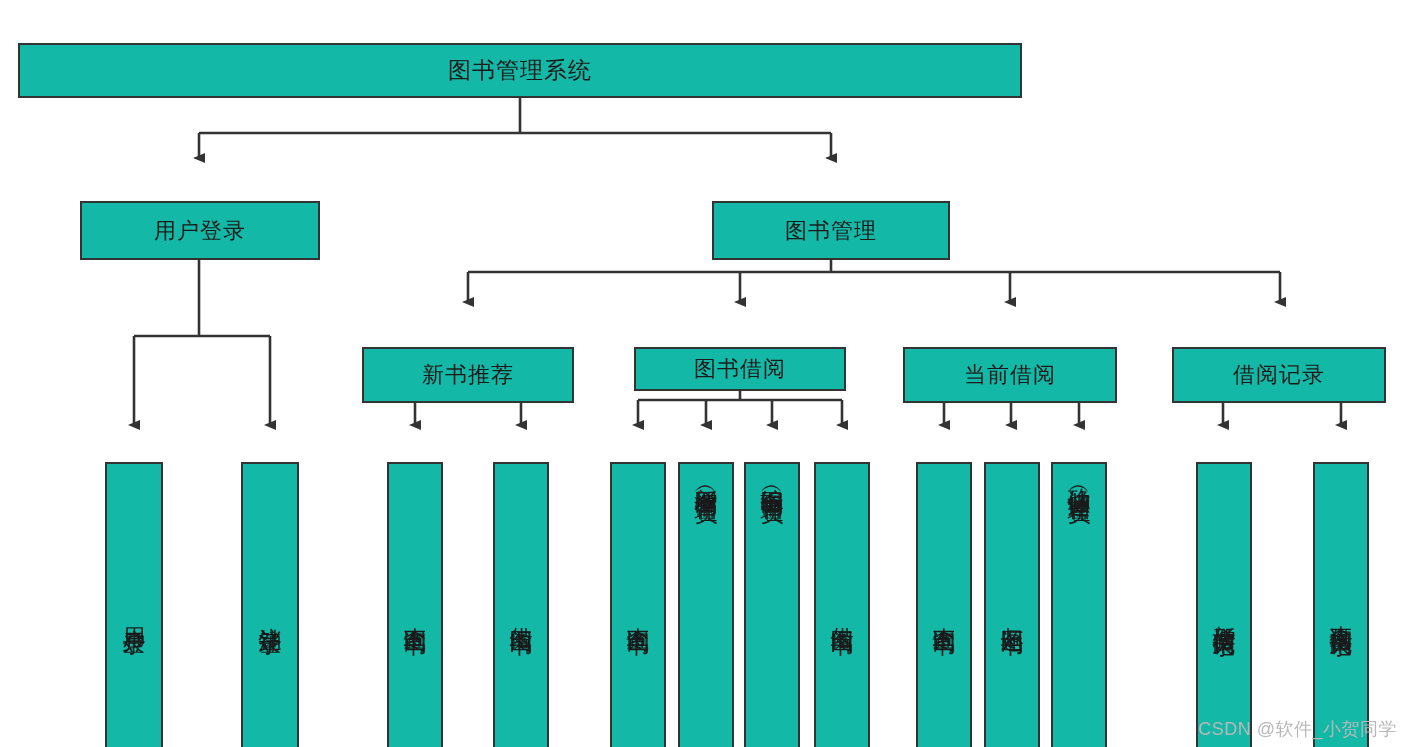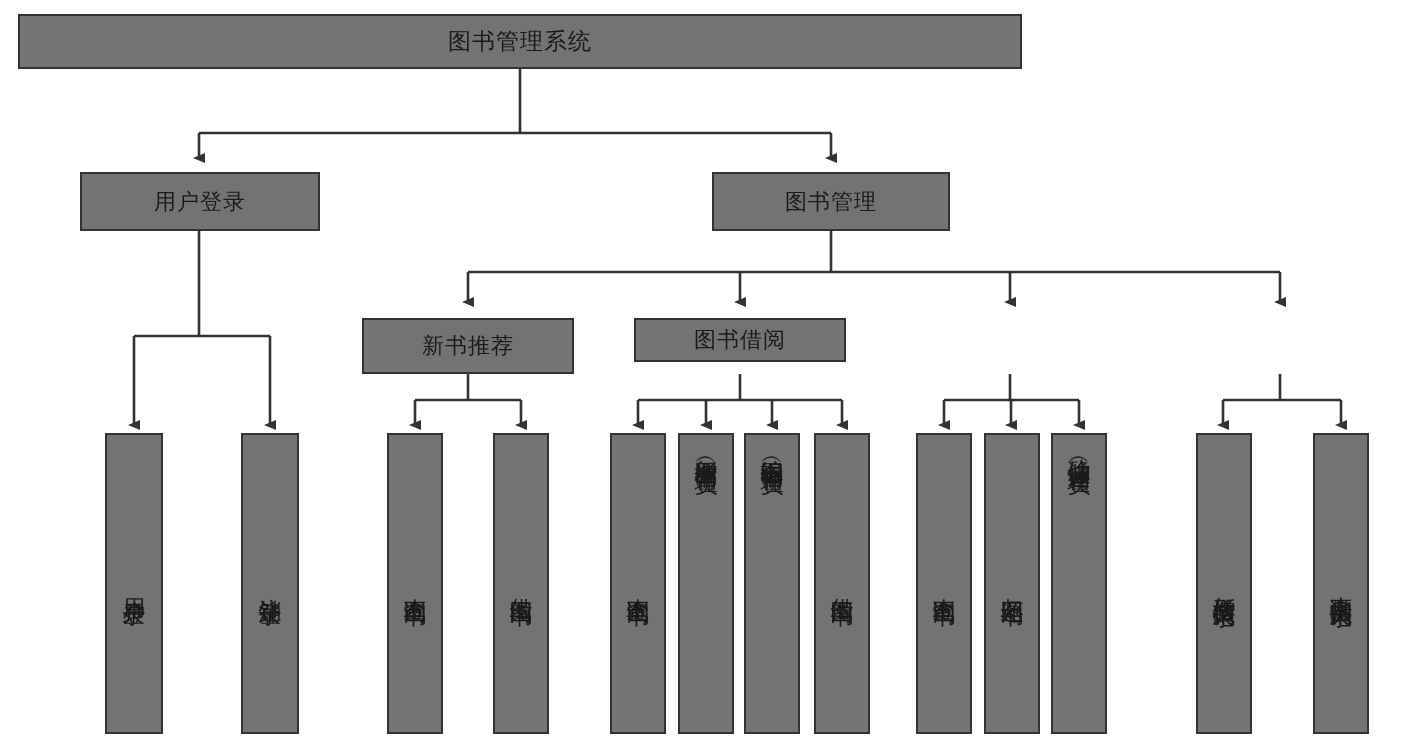--- a/index.html
+++ b/index.html
@@ -21,26 +21,27 @@
     position: absolute;
     left: 0;
     top: 0;
     width: 1405px;
     height: 747px;
     pointer-events: none;
   }
   .node {
     position: absolute;
     box-sizing: border-box;
-    background: #737373;
+    background: #14b8a6;
     border: 2.5px solid #333333;
     display: flex;
     align-items: center;
     justify-content: center;
     color: #1a1a1a;
+    margin-top: 29px;
   }
   .node .label {
     font-size: 22px;
     line-height: 1.15;
     letter-spacing: 1px;
     white-space: nowrap;
   }
   .node.root .label { font-size: 23px; }
   .node.lvl2 .label { font-size: 22px; }
   .node.leaf {
@@ -139,21 +140,27 @@
   </div>
 
   <div class="node lvl2" style="left:362px; top:318px; width:212px; height:56px;align-items:center;">
     <span class="label">新书推荐</span>
   </div>
 
   <div class="node lvl2" style="left:634px; top:318px; width:212px; height:44px;">
     <span class="label">图书借阅</span>
   </div>
 
-
+  <div class="node lvl2" style="left:903px; top:318px; width:214px; height:56px;">
+    <span class="label">当前借阅</span>
+  </div>
+
+  <div class="node lvl2" style="left:1172px; top:318px; width:214px; height:56px;">
+    <span class="label">借阅记录</span>
+  </div>
 
   <div class="node leaf centered" style="left:105px; top:433px; width:58px; height:301px;">
     <span class="label">用户登录</span>
   </div>
   <div class="node leaf centered" style="left:241px; top:433px; width:58px; height:301px;">
     <span class="label">注销登录</span>
   </div>
 
   <div class="node leaf centered" style="left:387px; top:433px; width:56px; height:301px;">
     <span class="label">查询图书</span>
@@ -185,14 +192,15 @@
     <span class="label">确认归还（管理员）</span>
   </div>
 
   <div class="node leaf centered" style="left:1196px; top:433px; width:56px; height:301px;">
     <span class="label">新增借阅记录</span>
   </div>
   <div class="node leaf centered" style="left:1313px; top:433px; width:56px; height:301px;">
     <span class="label">查询借阅记录</span>
   </div>
 
+  <div class="watermark">CSDN @软件_小贺同学</div>
 
 </div>
 
 </body></html>

